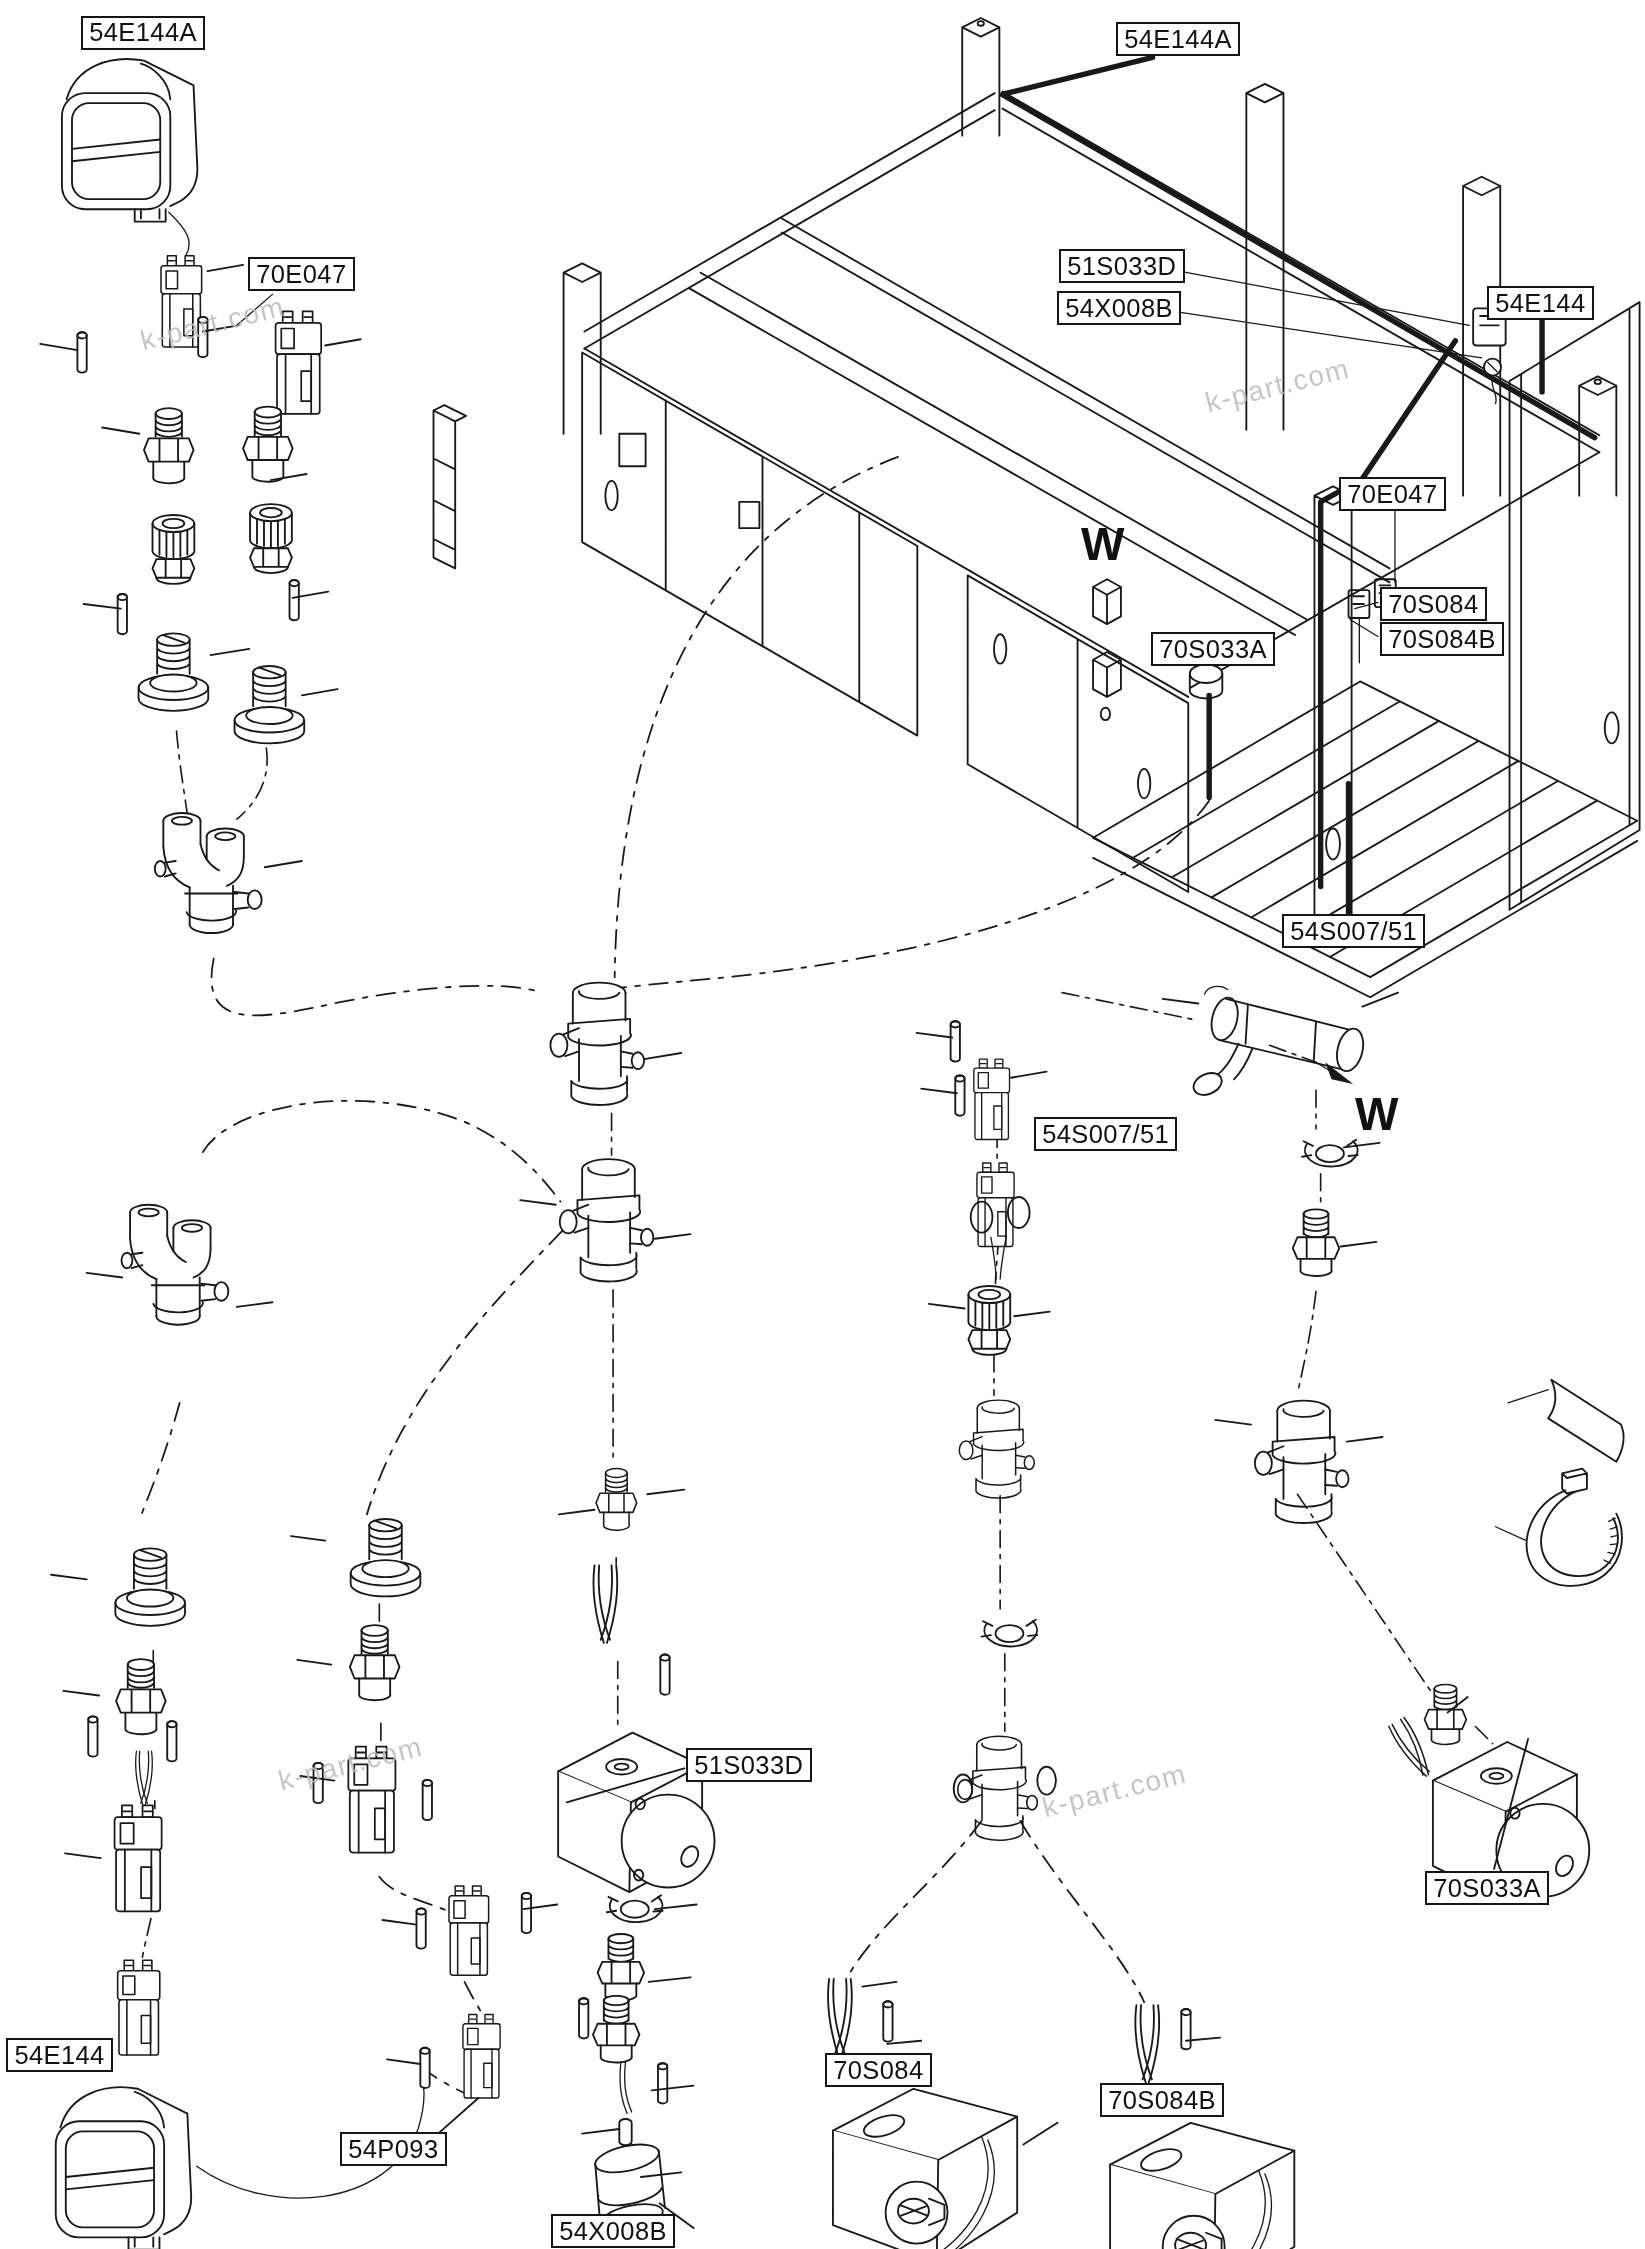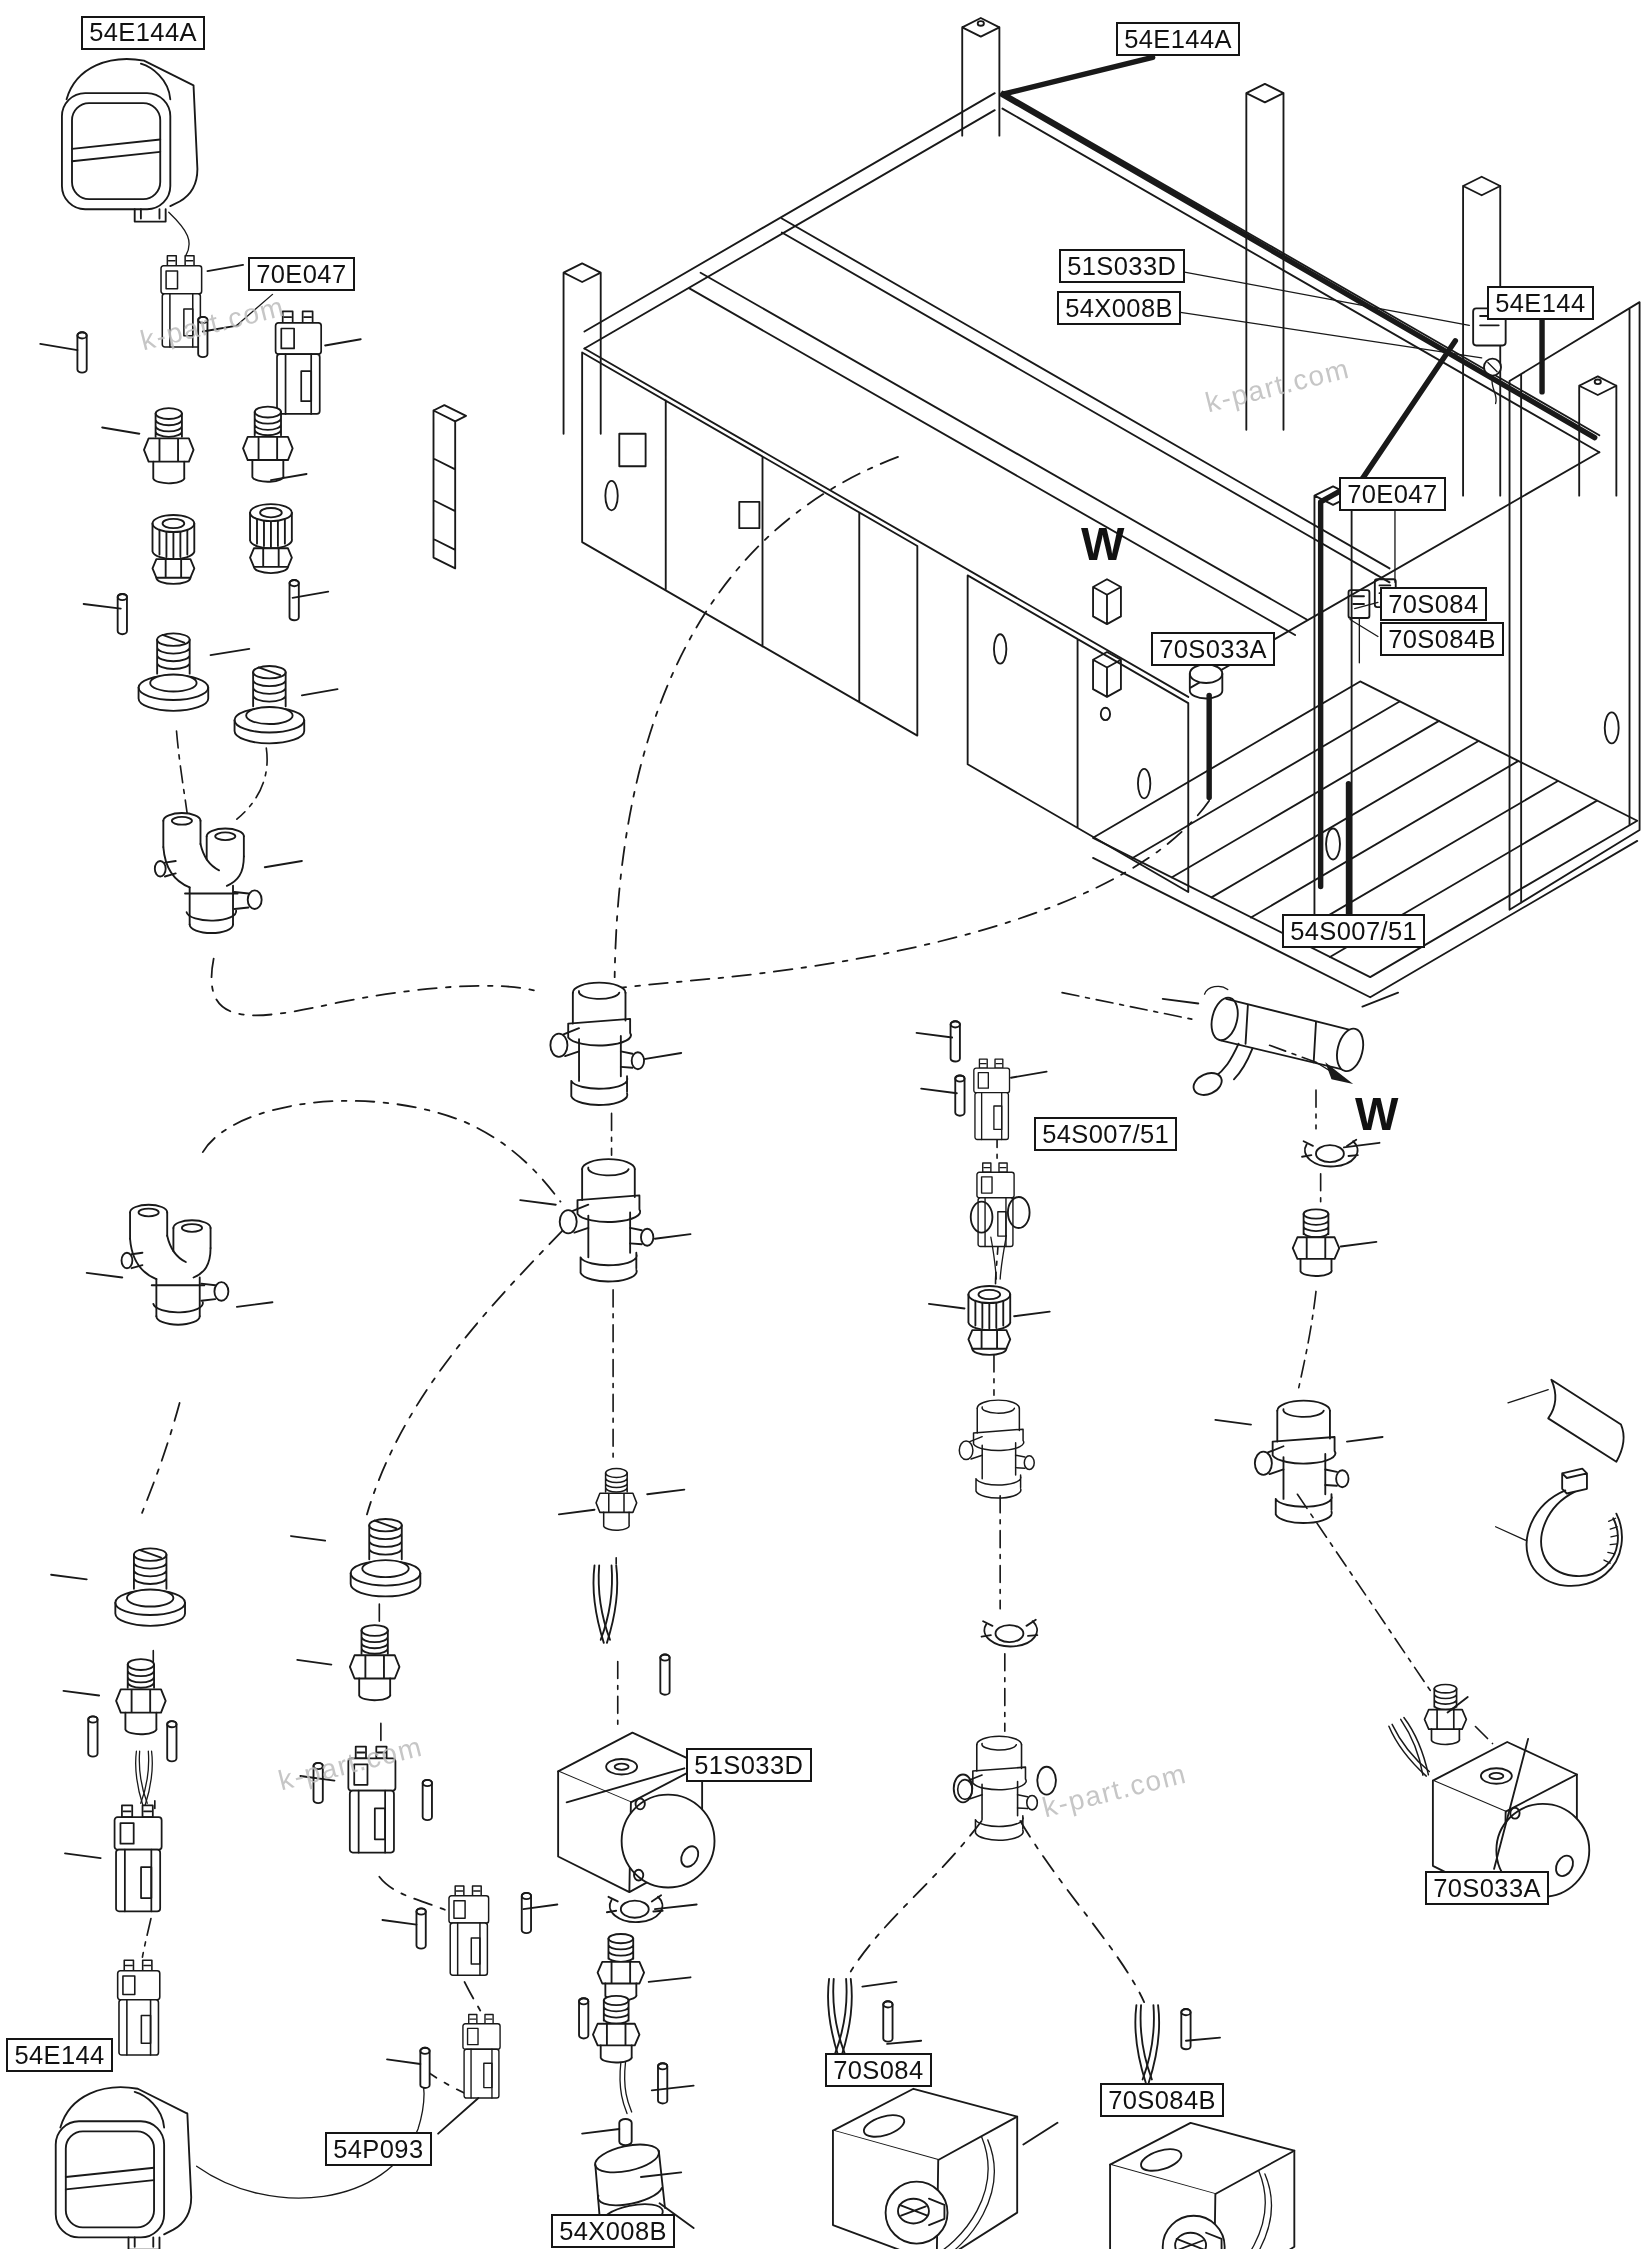--- a/index.html
+++ b/index.html
@@ -464,21 +464,21 @@
     <div class="part-label" style="left: 1057px; top: 291px;">54X008B</div>
     <div class="part-label" style="left: 1487px; top: 286px;">54E144</div>
     <div class="part-label" style="left: 1339px; top: 477px;">70E047</div>
     <div class="part-label" style="left: 1380px; top: 587px;">70S084</div>
     <div class="part-label" style="left: 1380px; top: 622px;">70S084B</div>
     <div class="part-label" style="left: 1151px; top: 632px;">70S033A</div>
     <div class="part-label" style="left: 1282px; top: 914px;">54S007/51</div>
     <div class="part-label" style="left: 1034px; top: 1117px;">54S007/51</div>
     <div class="part-label" style="left: 686px; top: 1748px;">51S033D</div>
     <div class="part-label" style="left: 6.2px; top: 2038px;">54E144</div>
-    <div class="part-label" style="left: 325px; top: 2132px;">54P093</div>
+    <div class="part-label" style="left: 340px; top: 2132px;">54P093</div>
     <div class="part-label" style="left: 551px; top: 2214px;">54X008B</div>
     <div class="part-label" style="left: 825px; top: 2053px;">70S084</div>
     <div class="part-label" style="left: 1100px; top: 2083px;">70S084B</div>
     <div class="part-label" style="left: 1425px; top: 1871px;">70S033A</div>
     <span class="watermark" style="left: 139px; top: 308px;">k-part.com</span>
     <span class="watermark" style="left: 1204px; top: 370px;">k-part.com</span>
     <span class="watermark" style="left: 277px; top: 1748px;">k-part.com</span>
     <span class="watermark" style="left: 1041px; top: 1775px;">k-part.com</span>
     <span class="w-mark" style="left: 1081px; top: 517px;">W</span>
     <span class="w-mark" style="left: 1355px; top: 1087px;">W</span>

